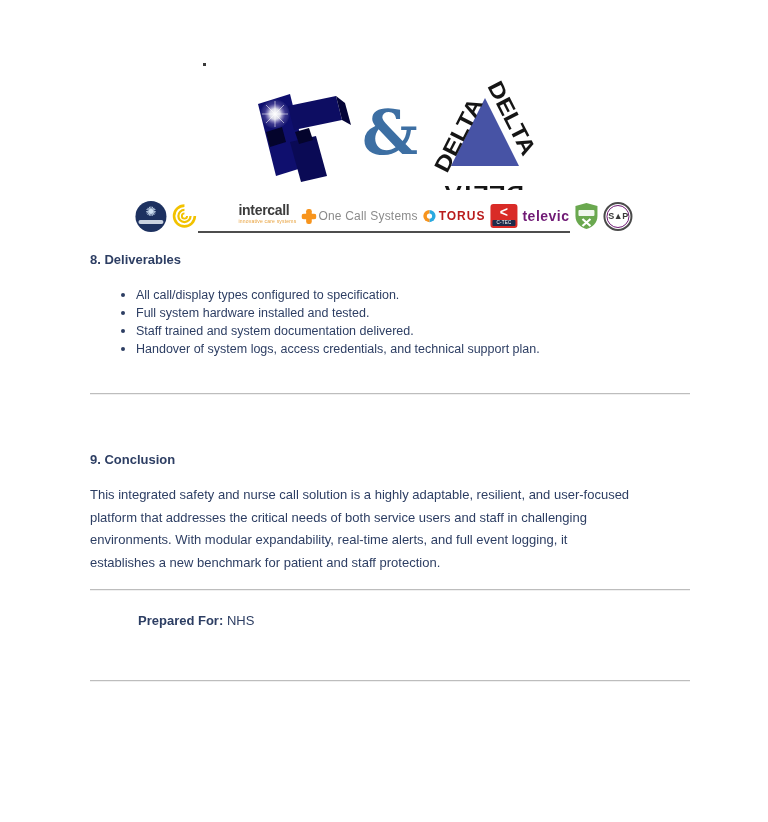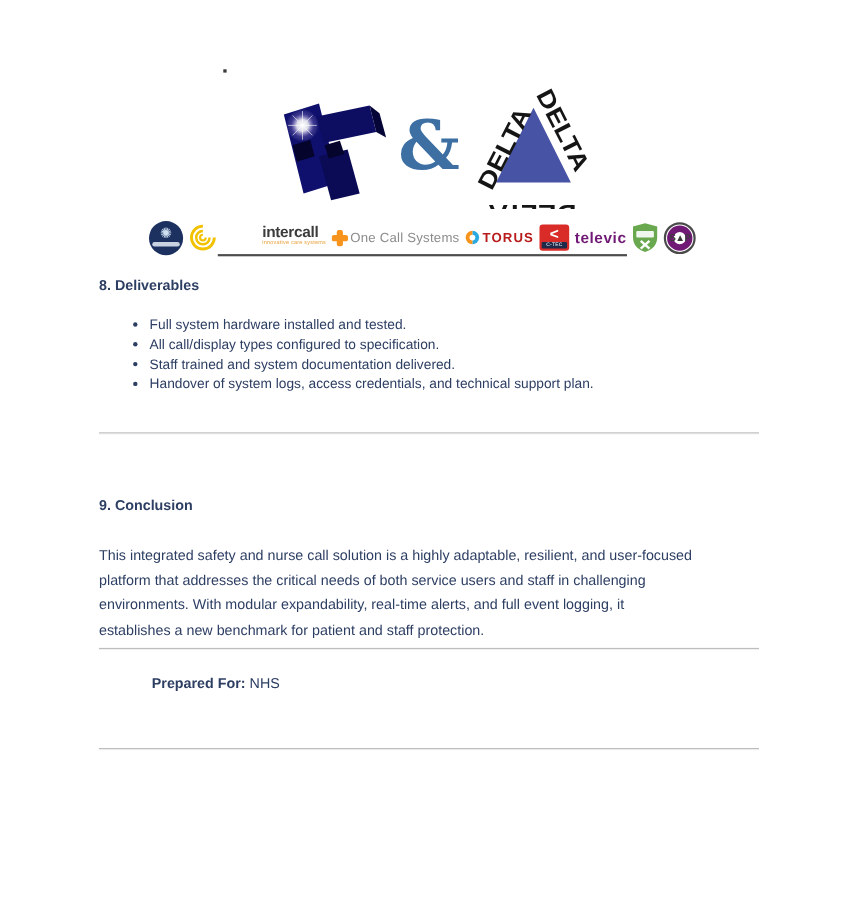--- a/index.html
+++ b/index.html
@@ -72,21 +72,21 @@
     background: #1d2a4a; border-radius: 1px; color: #fff; font-size: 4.5px;
     text-align: center; line-height: 6px; letter-spacing: 0.2px;
   }
   .televic { font-size: 14px; font-weight: 600; color: #701a75; letter-spacing: 0.5px; }
   .shield-badge { width: 24px; height: 28px; flex: 0 0 auto; }
   .ssp-badge {
     width: 29px; height: 29px; border-radius: 50%; border: 2px solid #4a4a4a;
     position: relative; flex: 0 0 auto; display: flex; align-items: center; justify-content: center;
   }
   .ssp-badge .inner {
-    width: 23px; height: 23px; border-radius: 50%; border: 6px solid #701a75;
+    width: 23px; height: 23px; border-radius: 50%; border: 1px solid #701a75;
     display: flex; align-items: center; justify-content: center;
     font-size: 9px; font-weight: 700; color: #3a3a3a; letter-spacing: -0.5px;
   }
   
   .h-section {
     position: absolute; left: 90px;
     font-size: 13px; font-weight: 700; color: #2d3e63;
   }
   .bullet-list { position: absolute; left: 121px; top: 286px; list-style: none; }
   .bullet-list li {
@@ -95,21 +95,21 @@
   }
   .bullet-list .dot {
     width: 4px; height: 4px; border-radius: 50%; background: #2d3e63;
     margin-right: 11px; flex: 0 0 auto; align-self: center;
   }
   .divider {
     position: absolute; left: 90px; width: 600px; height: 1px;
     background: #bdbdbd; box-shadow: 0 1px 0 rgba(0,0,0,0.06);
   }
   .para {
-    position: absolute; left: 90px; top: 494px; width: 610px;
+    position: absolute; left: 90px; top: 484px; width: 610px;
     font-size: 13px; line-height: 22.5px; color: #2d3e63; white-space: pre-line;
   }
   .prepared { position: absolute; left: 90px; top: 613px; font-size: 13px; color: #2d3e63; margin-left: 48px; }
   .prepared .lbl { font-weight: 700; }
 </style>
 </head>
 <body>
 
 <div class="page">
 
@@ -204,25 +204,25 @@
       <div class="inner">S▲P</div>
     </div>
   </div>
   <div class="strip-underline"></div>
 
   <div class="h-section" style="top:252px;">8. Deliverables</div>
 
   <ul class="bullet-list">
     <li>
         <span class="dot"></span>
+        <span>All call/display types configured to specification.</span>
+      </li>
+    <li>
+        <span class="dot"></span>
         <span>Full system hardware installed and tested.</span>
-      </li>
-    <li>
-        <span class="dot"></span>
-        <span>All call/display types configured to specification.</span>
       </li>
     <li>
         <span class="dot"></span>
         <span>Staff trained and system documentation delivered.</span>
       </li>
     <li>
         <span class="dot"></span>
         <span>Handover of system logs, access credentials, and technical support plan.</span>
       </li>
   </ul>

